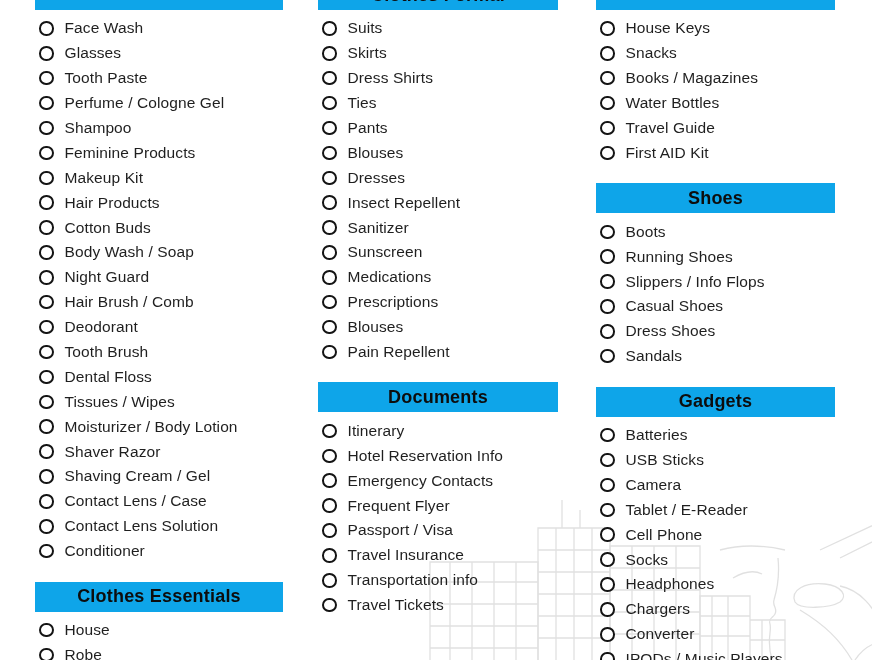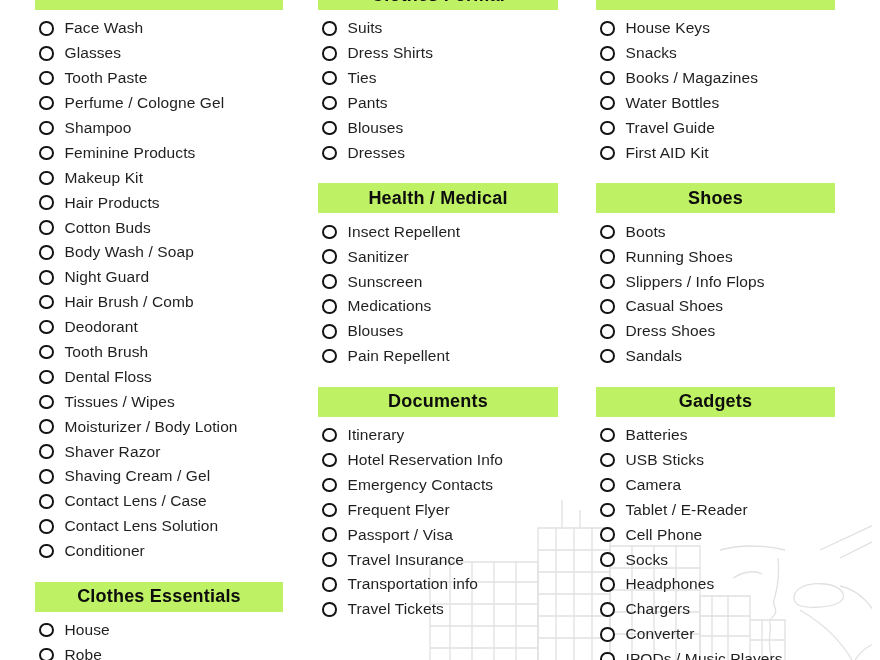--- a/index.html
+++ b/index.html
@@ -13,21 +13,21 @@
   .wm{position:absolute;left:280px;top:450px;width:600px;height:210px;z-index:0;pointer-events:none;}
 
   
   .col{position:absolute;top:-20px;z-index:1;}
   .col-left{left:35px;width:248px;}
   .col-middle{left:318px;width:240px;}
   .col-right{left:596px;width:239px;}
 
   .section{margin:0;padding:0;}
   .hdr{
-    height:30px;background:#bef264;display:flex;align-items:center;justify-content:center;
+    height:30px;background:#0ea5e9;display:flex;align-items:center;justify-content:center;
     margin:18px 0 6px 0;
   }
   .col .section:first-child .hdr{margin-top:0;}
   .hdr-label{
     font-weight:bold;font-size:18px;color:#0d0d0d;letter-spacing:.2px;white-space:nowrap;
   }
   ul.items{list-style:none;margin:0;padding:0;}
   li.item{height:24.9px;display:flex;align-items:center;padding-left:4px;}
   .cb{
     flex:none;width:10.5px;height:10.5px;border:2.6px solid #141414;border-radius:50%;
@@ -189,20 +189,24 @@
         <div class="hdr">
           <span class="hdr-label">Clothes Formal</span>
         </div>
         <ul class="items">
           <li class="item">
             <span class="cb"></span>
             <span class="lbl">Suits</span>
           </li>
           <li class="item">
             <span class="cb"></span>
+            <span class="lbl">Skirts</span>
+          </li>
+          <li class="item">
+            <span class="cb"></span>
             <span class="lbl">Dress Shirts</span>
           </li>
           <li class="item">
             <span class="cb"></span>
             <span class="lbl">Ties</span>
           </li>
           <li class="item">
             <span class="cb"></span>
             <span class="lbl">Pants</span>
           </li>
@@ -210,39 +214,40 @@
             <span class="cb"></span>
             <span class="lbl">Blouses</span>
           </li>
           <li class="item">
             <span class="cb"></span>
             <span class="lbl">Dresses</span>
           </li>
         </ul>
       </section>
       <section class="section">
-        <div class="hdr">
-          <span class="hdr-label">Health / Medical</span>
-        </div>
         <ul class="items">
           <li class="item">
             <span class="cb"></span>
             <span class="lbl">Insect Repellent</span>
           </li>
           <li class="item">
             <span class="cb"></span>
             <span class="lbl">Sanitizer</span>
           </li>
           <li class="item">
             <span class="cb"></span>
             <span class="lbl">Sunscreen</span>
           </li>
           <li class="item">
             <span class="cb"></span>
             <span class="lbl">Medications</span>
+          </li>
+          <li class="item">
+            <span class="cb"></span>
+            <span class="lbl">Prescriptions</span>
           </li>
           <li class="item">
             <span class="cb"></span>
             <span class="lbl">Blouses</span>
           </li>
           <li class="item">
             <span class="cb"></span>
             <span class="lbl">Pain Repellent</span>
           </li>
         </ul>

